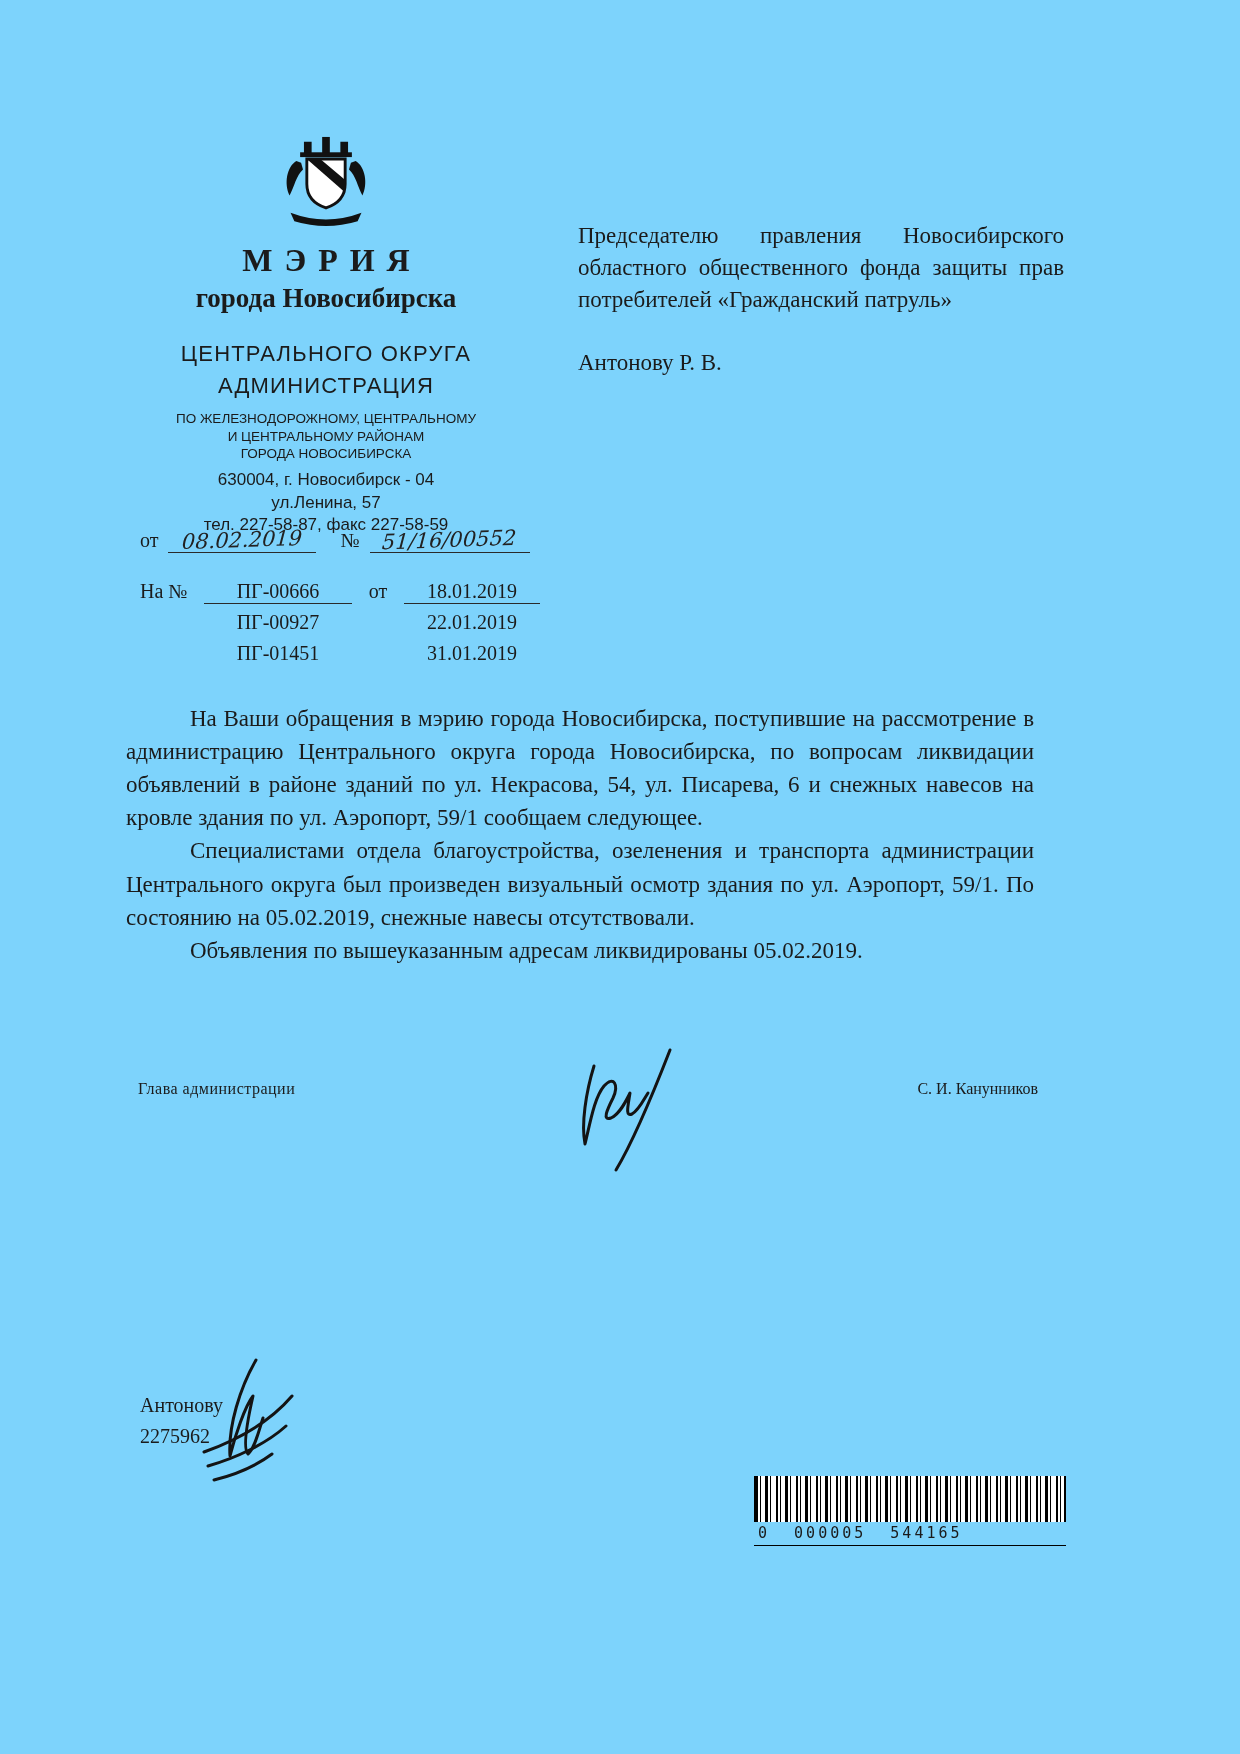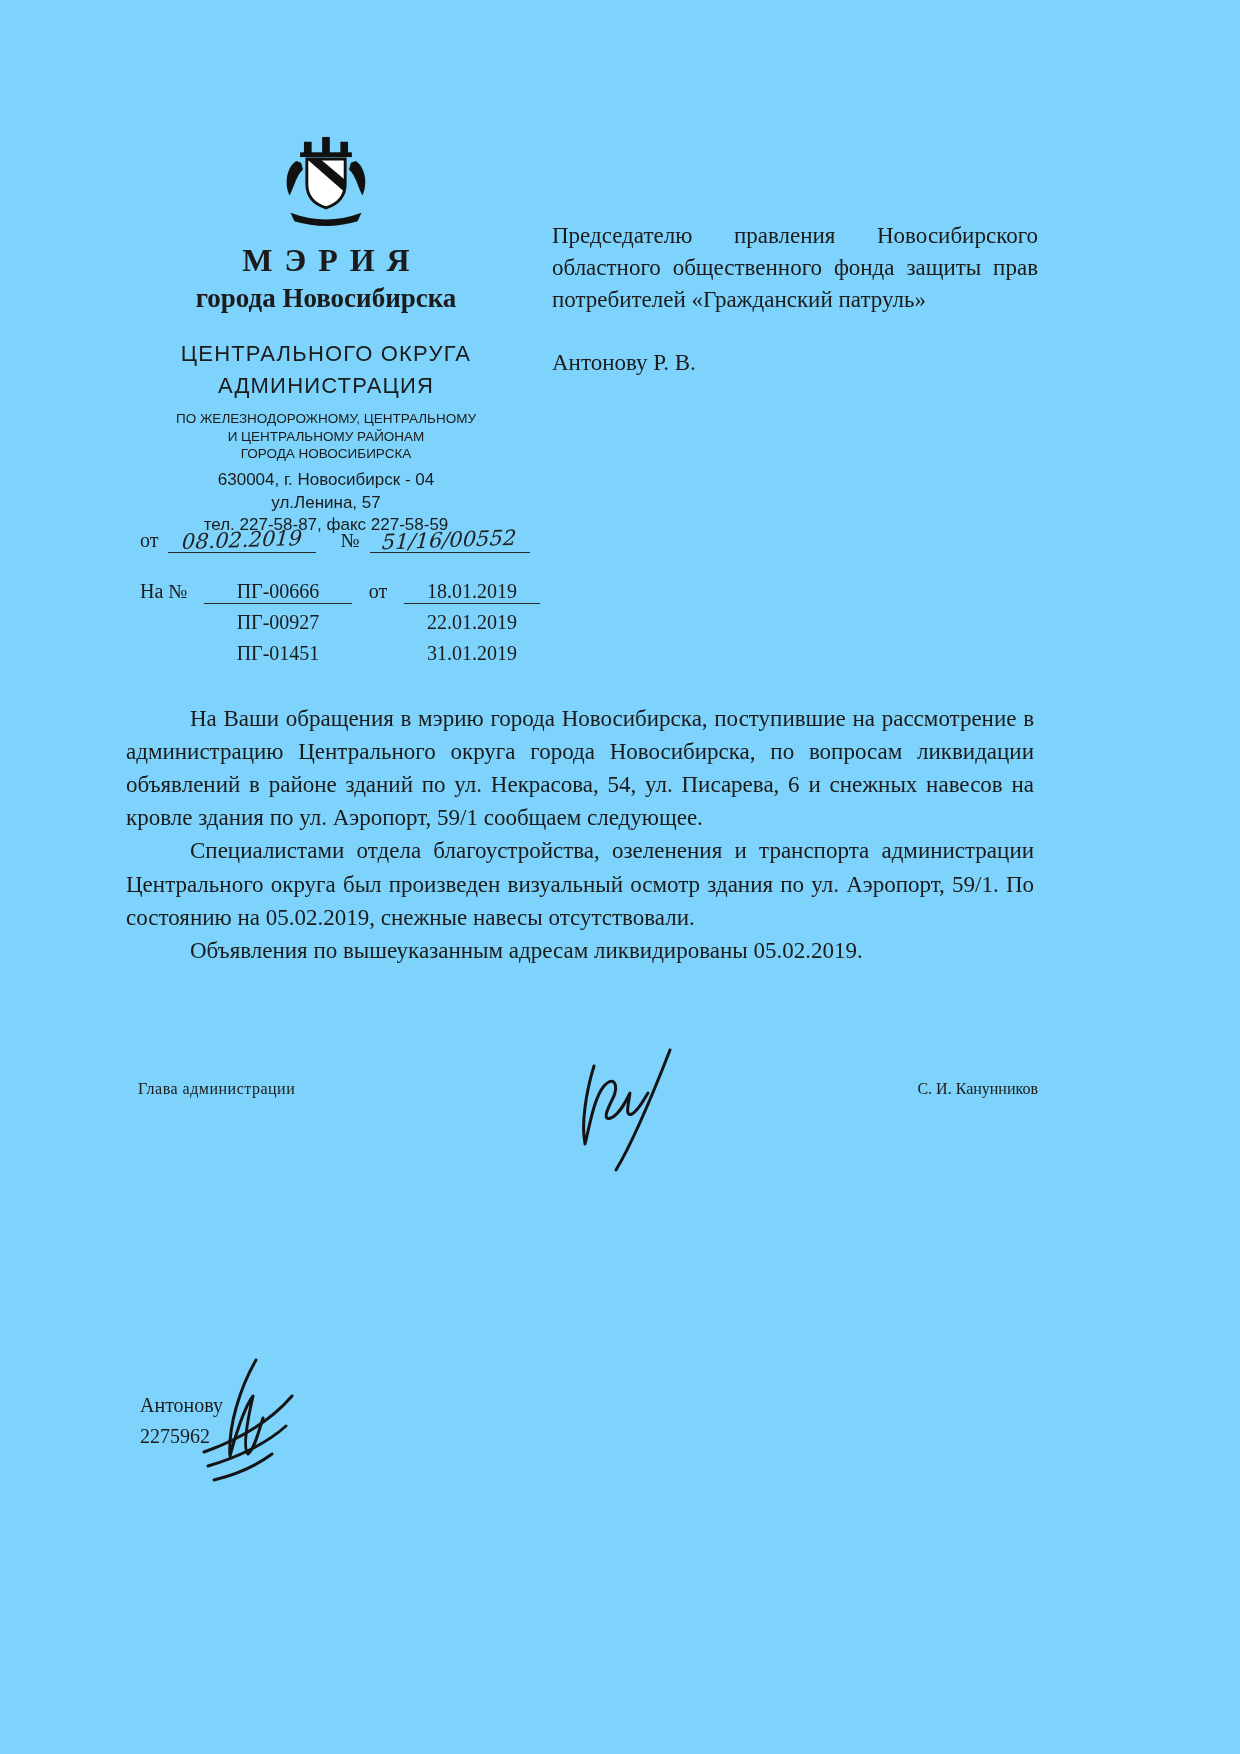--- a/index.html
+++ b/index.html
@@ -33,21 +33,21 @@
 
   .reply { position: absolute; left: 140px; top: 580px; font-size: 20px; }
   .reply-row { display: flex; align-items: baseline; height: 31px; }
   .rl  { width: 64px; }
   .rn  { width: 148px; text-align: center; }
   .rot { width: 52px; text-align: center; }
   .rd  { width: 136px; text-align: center; }
   .reply-row.first .rn, .reply-row.first .rd { border-bottom: 1.6px solid #2a2a2a; }
 
   
-  .recipient { position: absolute; left: 552px; top: 220px; width: 486px; font-size: 23px; line-height: 1.4; }
+  .recipient { position: absolute; left: 578px; top: 220px; width: 486px; font-size: 23px; line-height: 1.4; }
   .recipient .title { text-align: justify; }
   .recipient .name  { margin-top: 30px; }
   .recipient .email { margin-top: 28px; font-size: 24px; }
 
   
   .body-text { position: absolute; left: 126px; top: 702px; width: 908px; font-size: 23px; line-height: 1.44; text-align: justify; }
   .body-text p { margin: 0; text-indent: 64px; }
 
   
   .sig-row  { position: absolute; left: 138px; top: 1066px; width: 908px; font-size: 16px; height: 140px; }
@@ -172,14 +172,18 @@
   </div>
   <span class="exec-sig">
     <svg class="sig" width="130" height="145" viewBox="0 0 130 145" aria-hidden="true">
       <path d="M66,8 C50,36 38,74 40,104 C45,84 55,54 63,44 C58,66 52,96 58,102 C65,96 69,78 73,66"></path>
       <path d="M14,100 C42,90 78,72 102,44"></path>
       <path d="M18,114 C46,106 76,92 96,74"></path>
       <path d="M24,128 C48,122 66,114 82,102"></path>
     </svg>
   </span>
 
+  <div class="barcode">
+    <div class="bars"></div>
+    <div class="bdigits">0  000005  544165</div>
+  </div>
 
 </div>
 
 </body></html>

